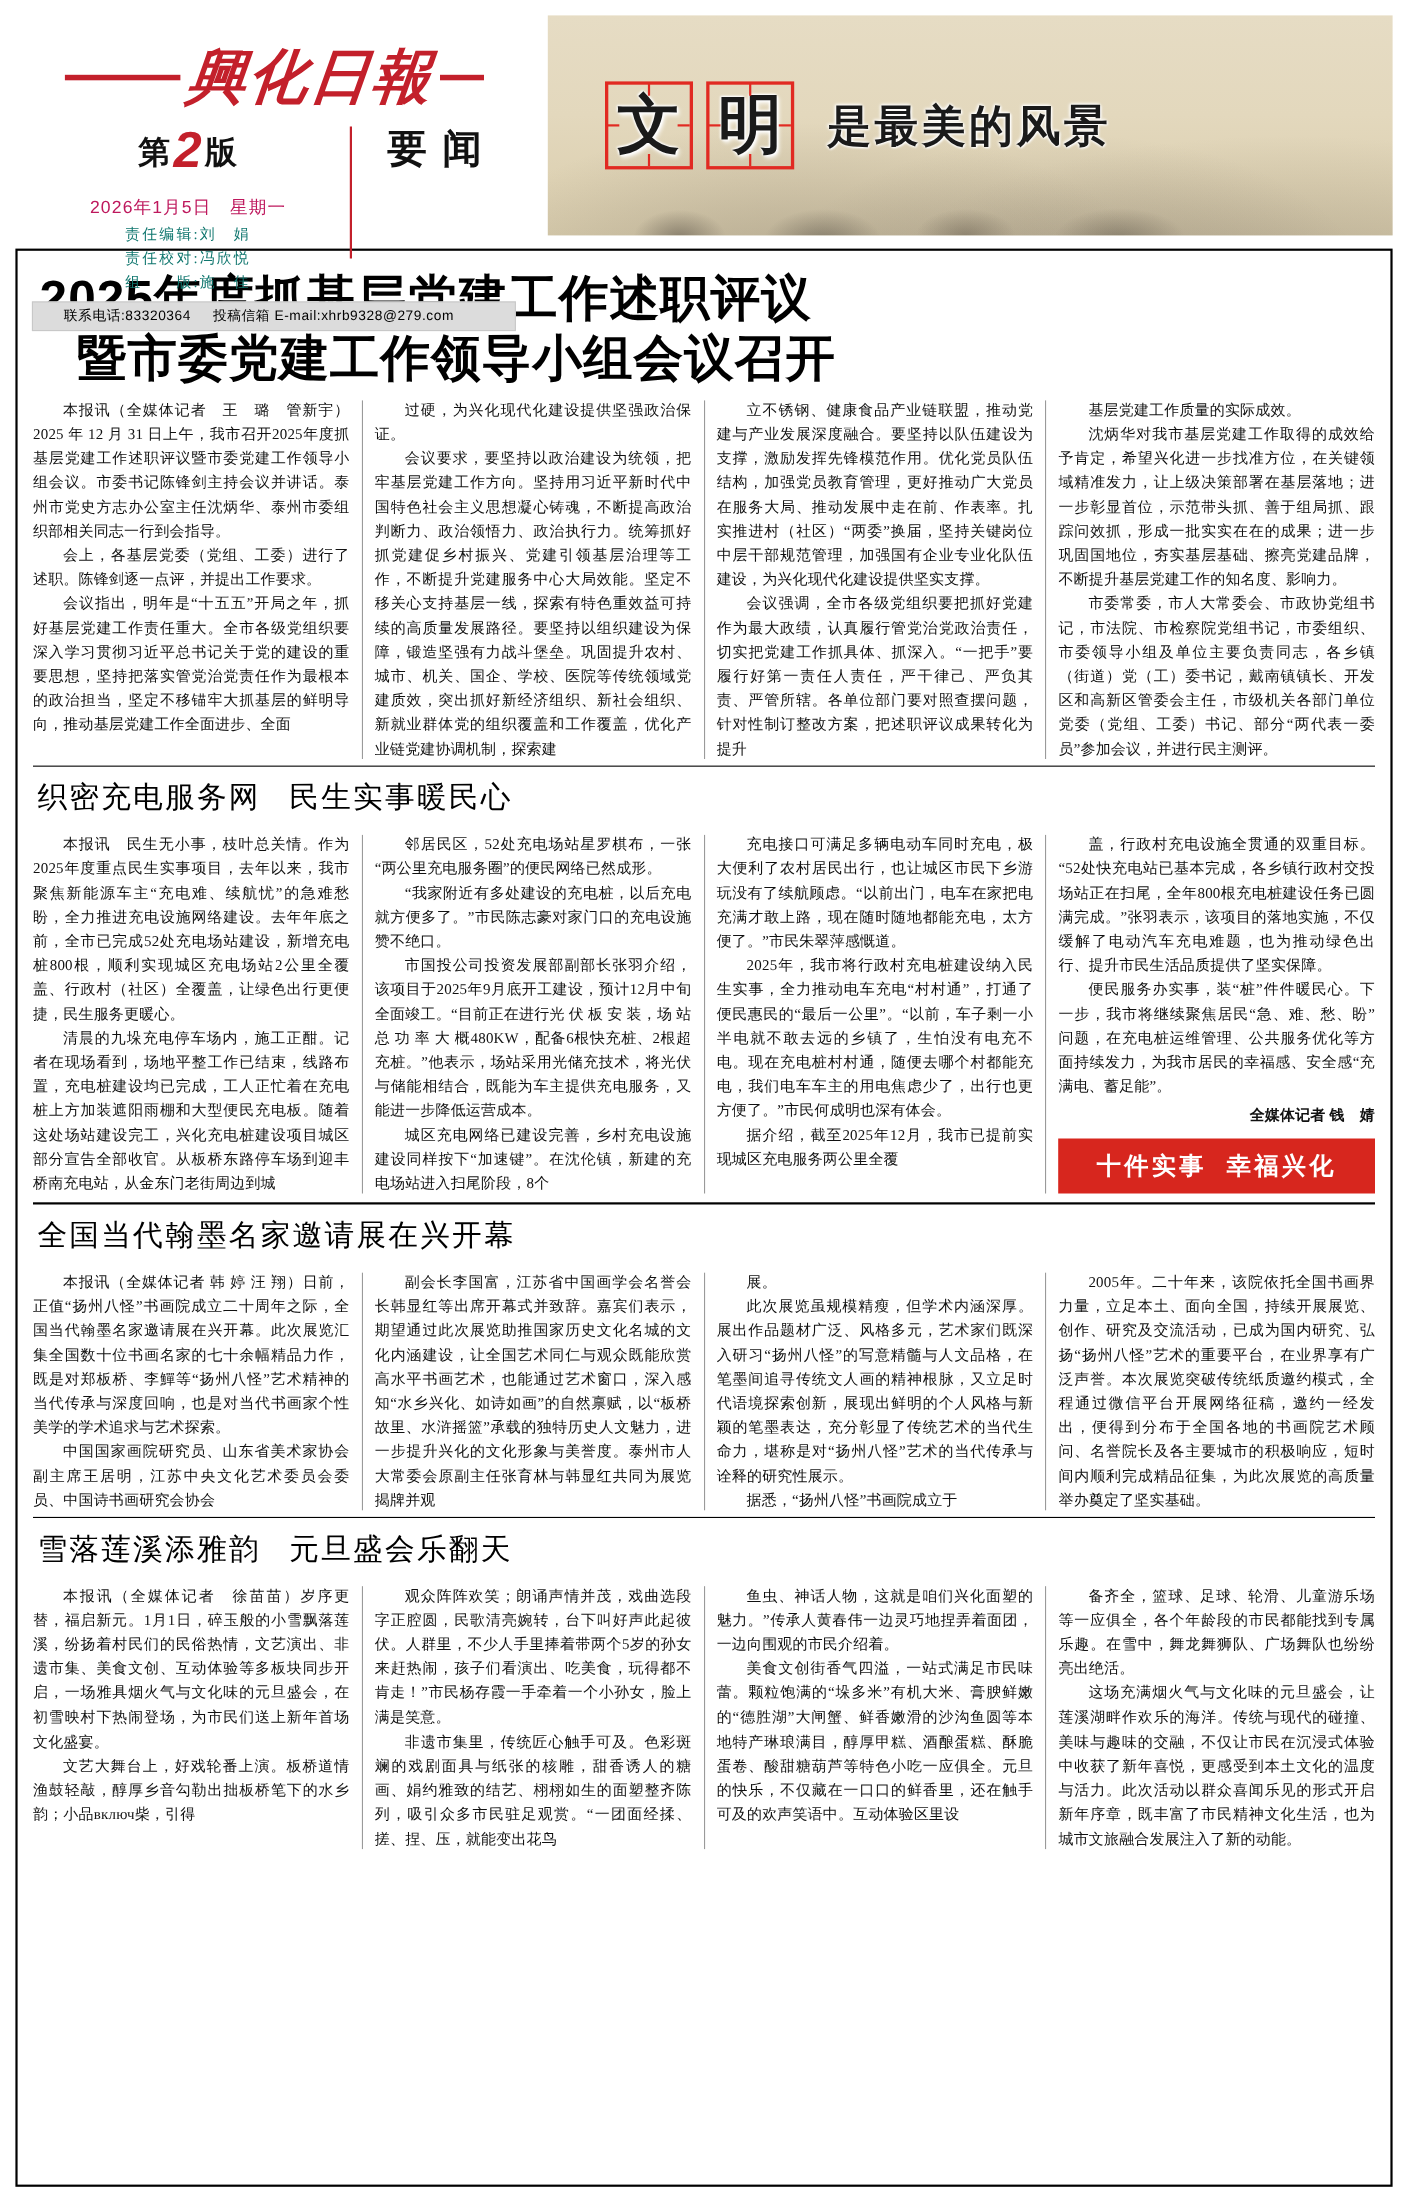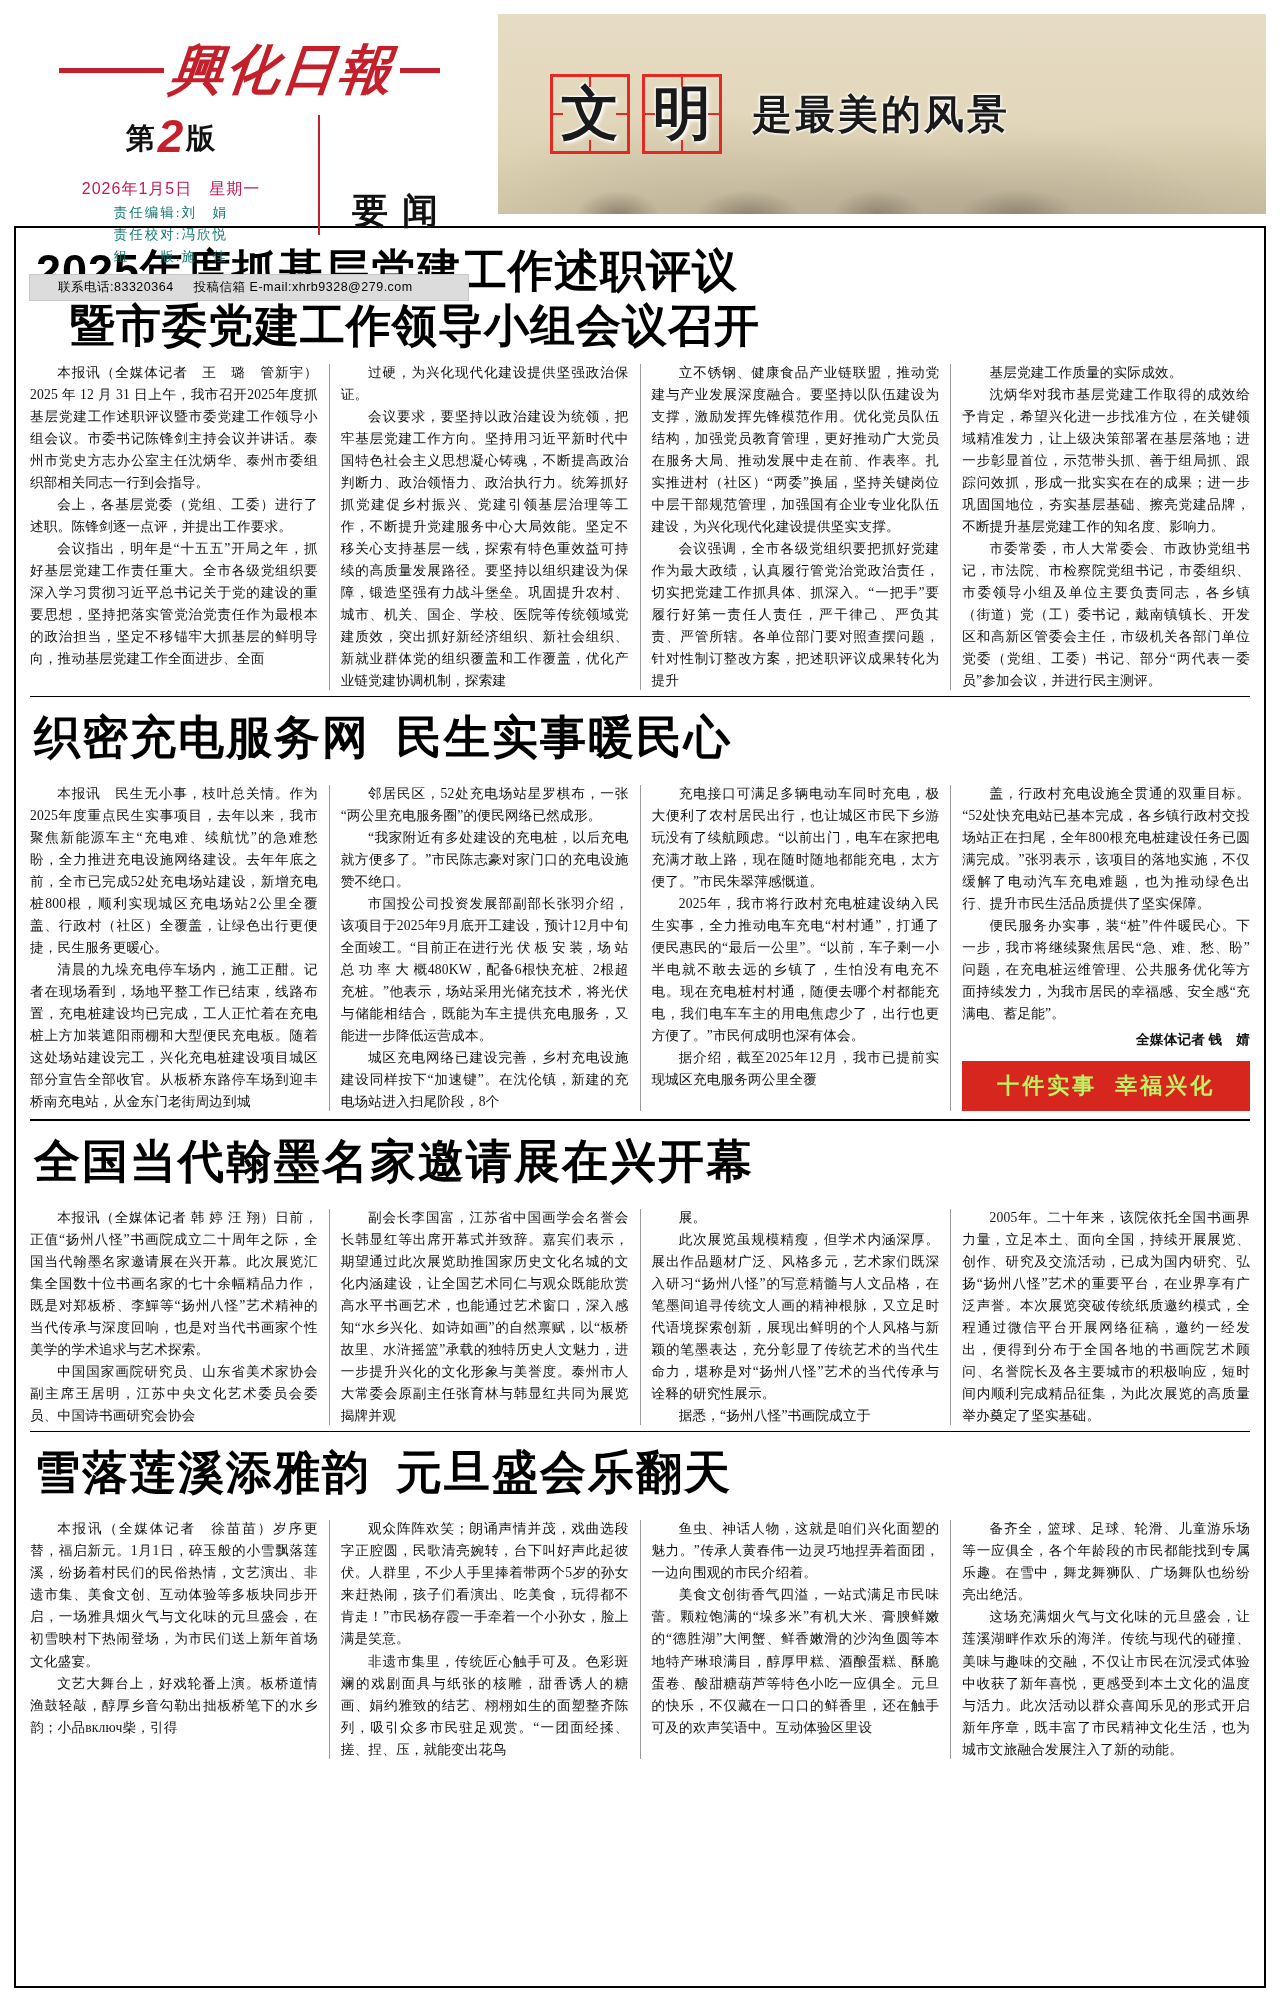--- a/index.html
+++ b/index.html
@@ -26,21 +26,21 @@
     transform:skewX(-6deg);
     white-space:nowrap;
   }
   .mast-body{display:flex;width:100%;margin-top:4px;}
   .mast-info{width:300px;text-align:center;padding-left:14px;box-sizing:border-box;}
   .edition{font-size:29px;letter-spacing:1px;font-family:"Liberation Sans",sans-serif;font-weight:bold;color:#111;line-height:1.1;}
   .edition .num{font-size:46px;color:#c3202b;font-weight:bold;font-style:italic;vertical-align:-4px;padding:0 2px;}
   .date-line{font-size:16px;font-family:"Liberation Sans",sans-serif;margin-top:17px;letter-spacing:1px;color:#be185d;}
   .credit{font-size:13.5px;margin-top:4px;letter-spacing:2px;color:#0f766e;}
   .mast-sep{width:2px;background:#c3202b;margin:4px 0 0 4px;height:120px;}
-  .mast-cat{flex:1;display:flex;align-items:flex-end;justify-content:center;padding-bottom:30px;}
+  .mast-cat{flex:1;display:flex;align-items:flex-start;justify-content:center;padding-bottom:30px;}
   .mast-cat span{font-size:36px;font-weight:bold;letter-spacing:14px;color:#111;
     font-family:"Liberation Serif","DejaVu Serif",serif;}
   .contact-bar{
     margin:8px 8px 0 8px;background:#dcdcdc;border:1px solid #c8c8c8;
     font-size:12.5px;padding:4px 0 4px 28px;letter-spacing:.5px;width:440px;box-sizing:border-box;
     font-family:"Liberation Sans",sans-serif;
   }
   .contact-bar .sp{display:inline-block;width:20px;}
 
   
@@ -85,21 +85,21 @@
 
   
   .hl-main{
     font-family:"Liberation Sans","DejaVu Sans",sans-serif;
     font-weight:bold;font-size:45px;line-height:1.22;letter-spacing:1px;color:#000;
     text-align:left;padding:4px 0 2px 6px;
   }
   .hl-main .l2{padding-left:34px;display:block;}
   .sec-head{
     font-family:"Liberation Sans","DejaVu Sans",sans-serif;
-    font-weight:bold;font-size:46px;letter-spacing:2px;color:#000;
+    font-weight:normal;font-size:27px;letter-spacing:2px;color:#000;
     padding:10px 0 8px 4px;
   }
   .sec-head .gap{display:inline-block;width:26px;}
   .hr-thin{border:0;border-top:1px solid #000;margin:4px 0 0 0;}
   .hr-thick{border:0;border-top:2px solid #000;margin:6px 0 0 0;}
 
   
   .cols{display:flex;margin-top:6px;}
   .col{
     font-size:13.6px;line-height:1.62;text-align:justify;
@@ -108,21 +108,21 @@
     letter-spacing:.2px;
     box-sizing:border-box;
   }
   .col p{margin:0;text-indent:2em;}
   .col p.lead{text-indent:2em;}
   .vrule{width:1px;background:#9a9a9a;margin:2px 11px 2px 11px;flex:0 0 1px;align-self:stretch;}
   .c4 .col{flex:1;}
 
   .signoff{text-align:right;font-weight:bold;font-size:13.6px;margin-top:4px;}
   .redbadge{
-    background:#d7261e;color:#bef264;font-weight:bold;font-size:22px;
+    background:#d7261e;color:#ffffff;font-weight:bold;font-size:22px;
     text-align:center;letter-spacing:3px;padding:7px 0;margin-top:10px;
     font-family:"Liberation Sans","DejaVu Sans",sans-serif;
   }
   .redbadge .gp{display:inline-block;width:18px;}
 </style>
 </head>
 <body>
 
 <div class="page">
 

